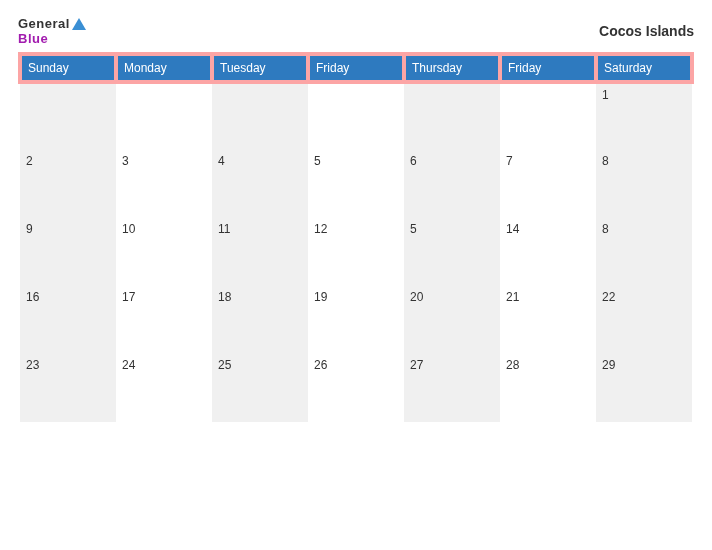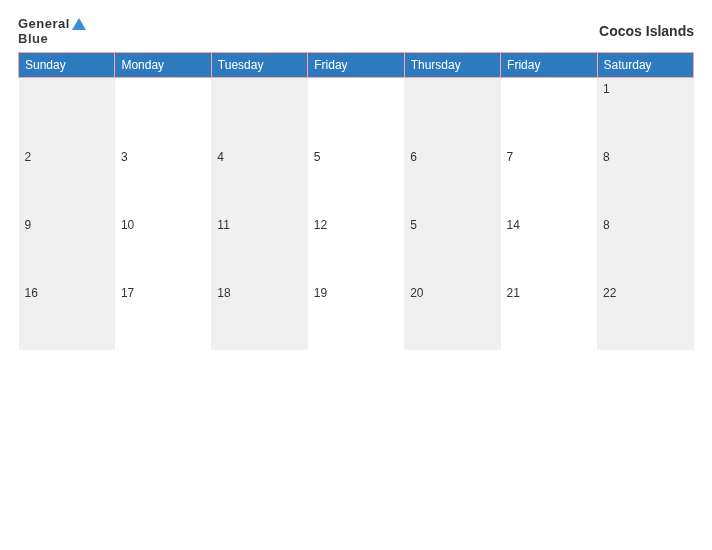--- a/index.html
+++ b/index.html
@@ -29,21 +29,21 @@
     }
     .logo-general {
       font-size: 13px;
       font-weight: bold;
       color: #333;
       letter-spacing: 0.5px;
     }
     .logo-blue {
       font-size: 13px;
       font-weight: bold;
-      color: #404040;
+      color: #a21caf;
       letter-spacing: 0.5px;
     }
     .logo-icon {
       display: inline-block;
       width: 0;
       height: 0;
       border-left: 7px solid transparent;
       border-right: 7px solid transparent;
       border-bottom: 12px solid #3a8fd4;
       margin-left: 2px;
@@ -72,21 +72,21 @@
       border-collapse: collapse;
       table-layout: fixed;
     }
     .calendar-table thead tr th {
       background: #2e7abf;
       color: #fff;
       font-size: 12px;
       font-weight: normal;
       padding: 5px 0 5px 6px;
       text-align: left;
-      border: 1px solid #fca5a5;
+      border: 4px solid #fca5a5;
     }
     .calendar-table tbody tr {
       height: 68px;
     }
     .calendar-table tbody tr td {
       vertical-align: top;
       padding: 4px 0 0 6px;
       font-size: 12px;
       color: #333;
       border: none;
@@ -161,15 +161,24 @@
         </tr>
         <tr class="row-top-border">
           <td class="alt-col"><span class="day-num">16</span></td>
           <td><span class="day-num">17</span></td>
           <td class="alt-col"><span class="day-num">18</span></td>
           <td><span class="day-num">19</span></td>
           <td class="alt-col"><span class="day-num">20</span></td>
           <td><span class="day-num">21</span></td>
           <td class="alt-col"><span class="day-num">22</span></td>
         </tr>
+        <tr class="row-top-border">
+          <td class="alt-col"><span class="day-num">23</span></td>
+          <td><span class="day-num">24</span></td>
+          <td class="alt-col"><span class="day-num">25</span></td>
+          <td><span class="day-num">26</span></td>
+          <td class="alt-col"><span class="day-num">27</span></td>
+          <td><span class="day-num">28</span></td>
+          <td class="alt-col"><span class="day-num">29</span></td>
+        </tr>
       </tbody>
   </table>
 </div>
 
 </body></html>

